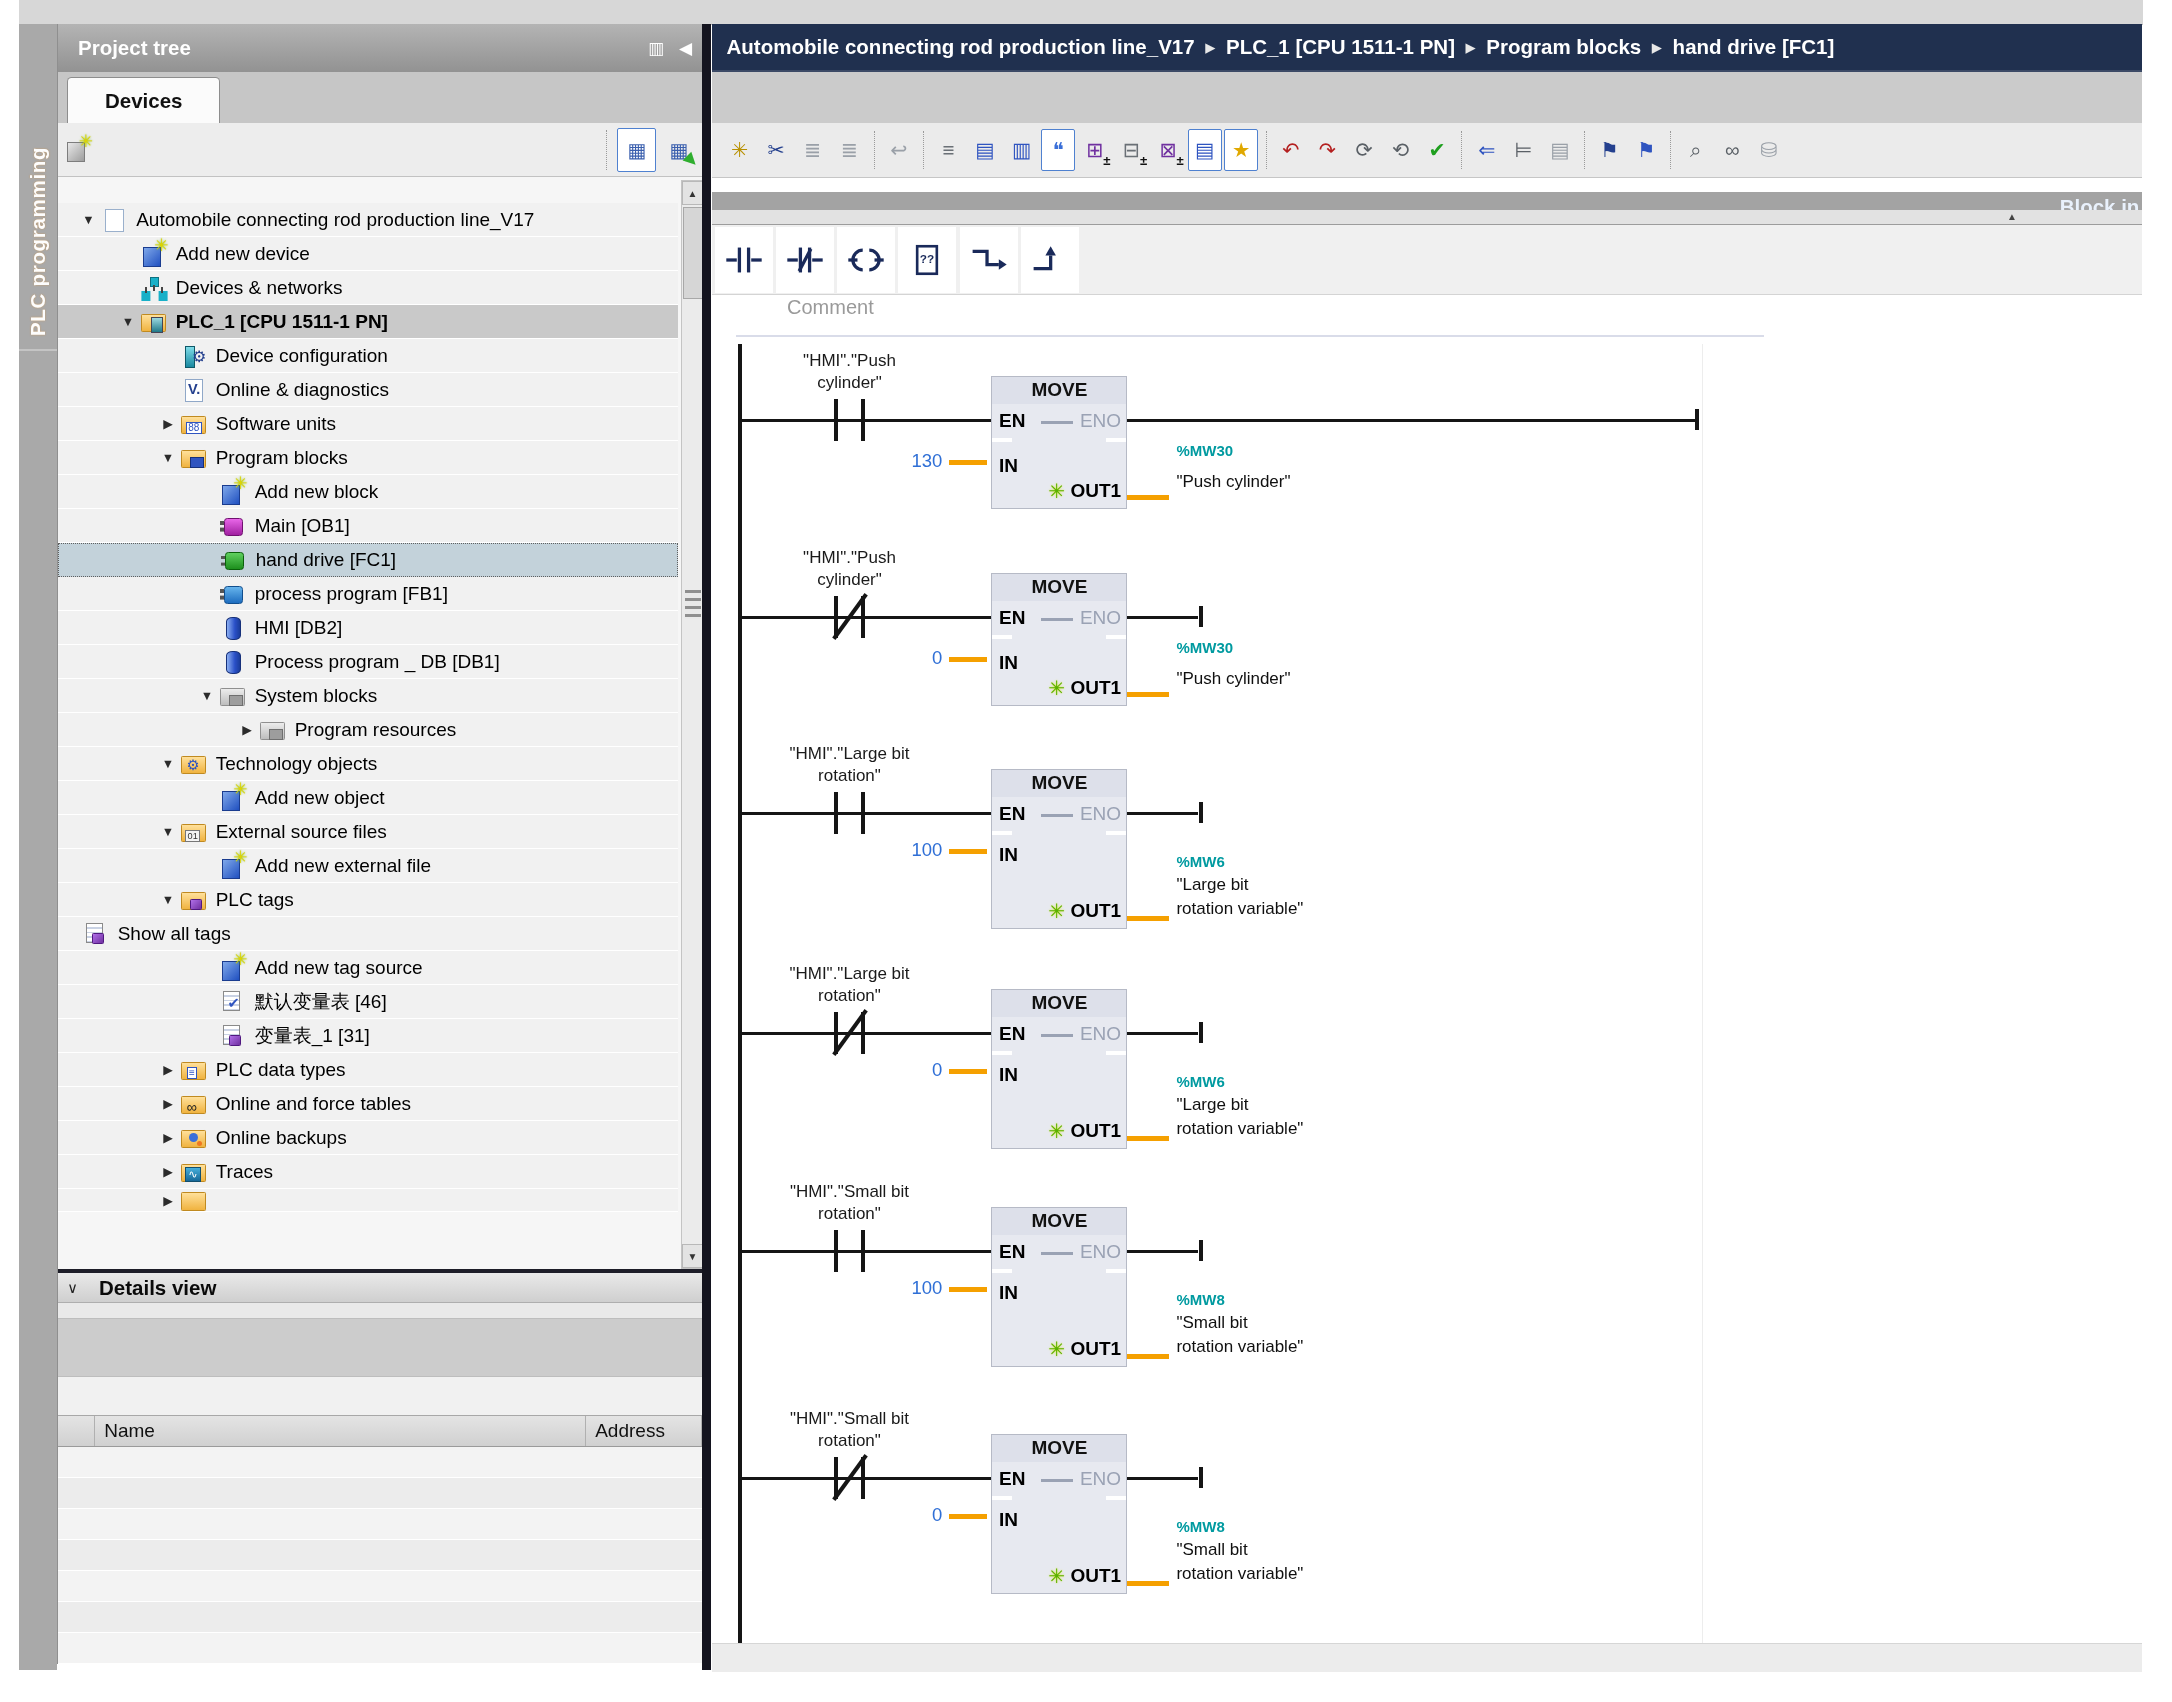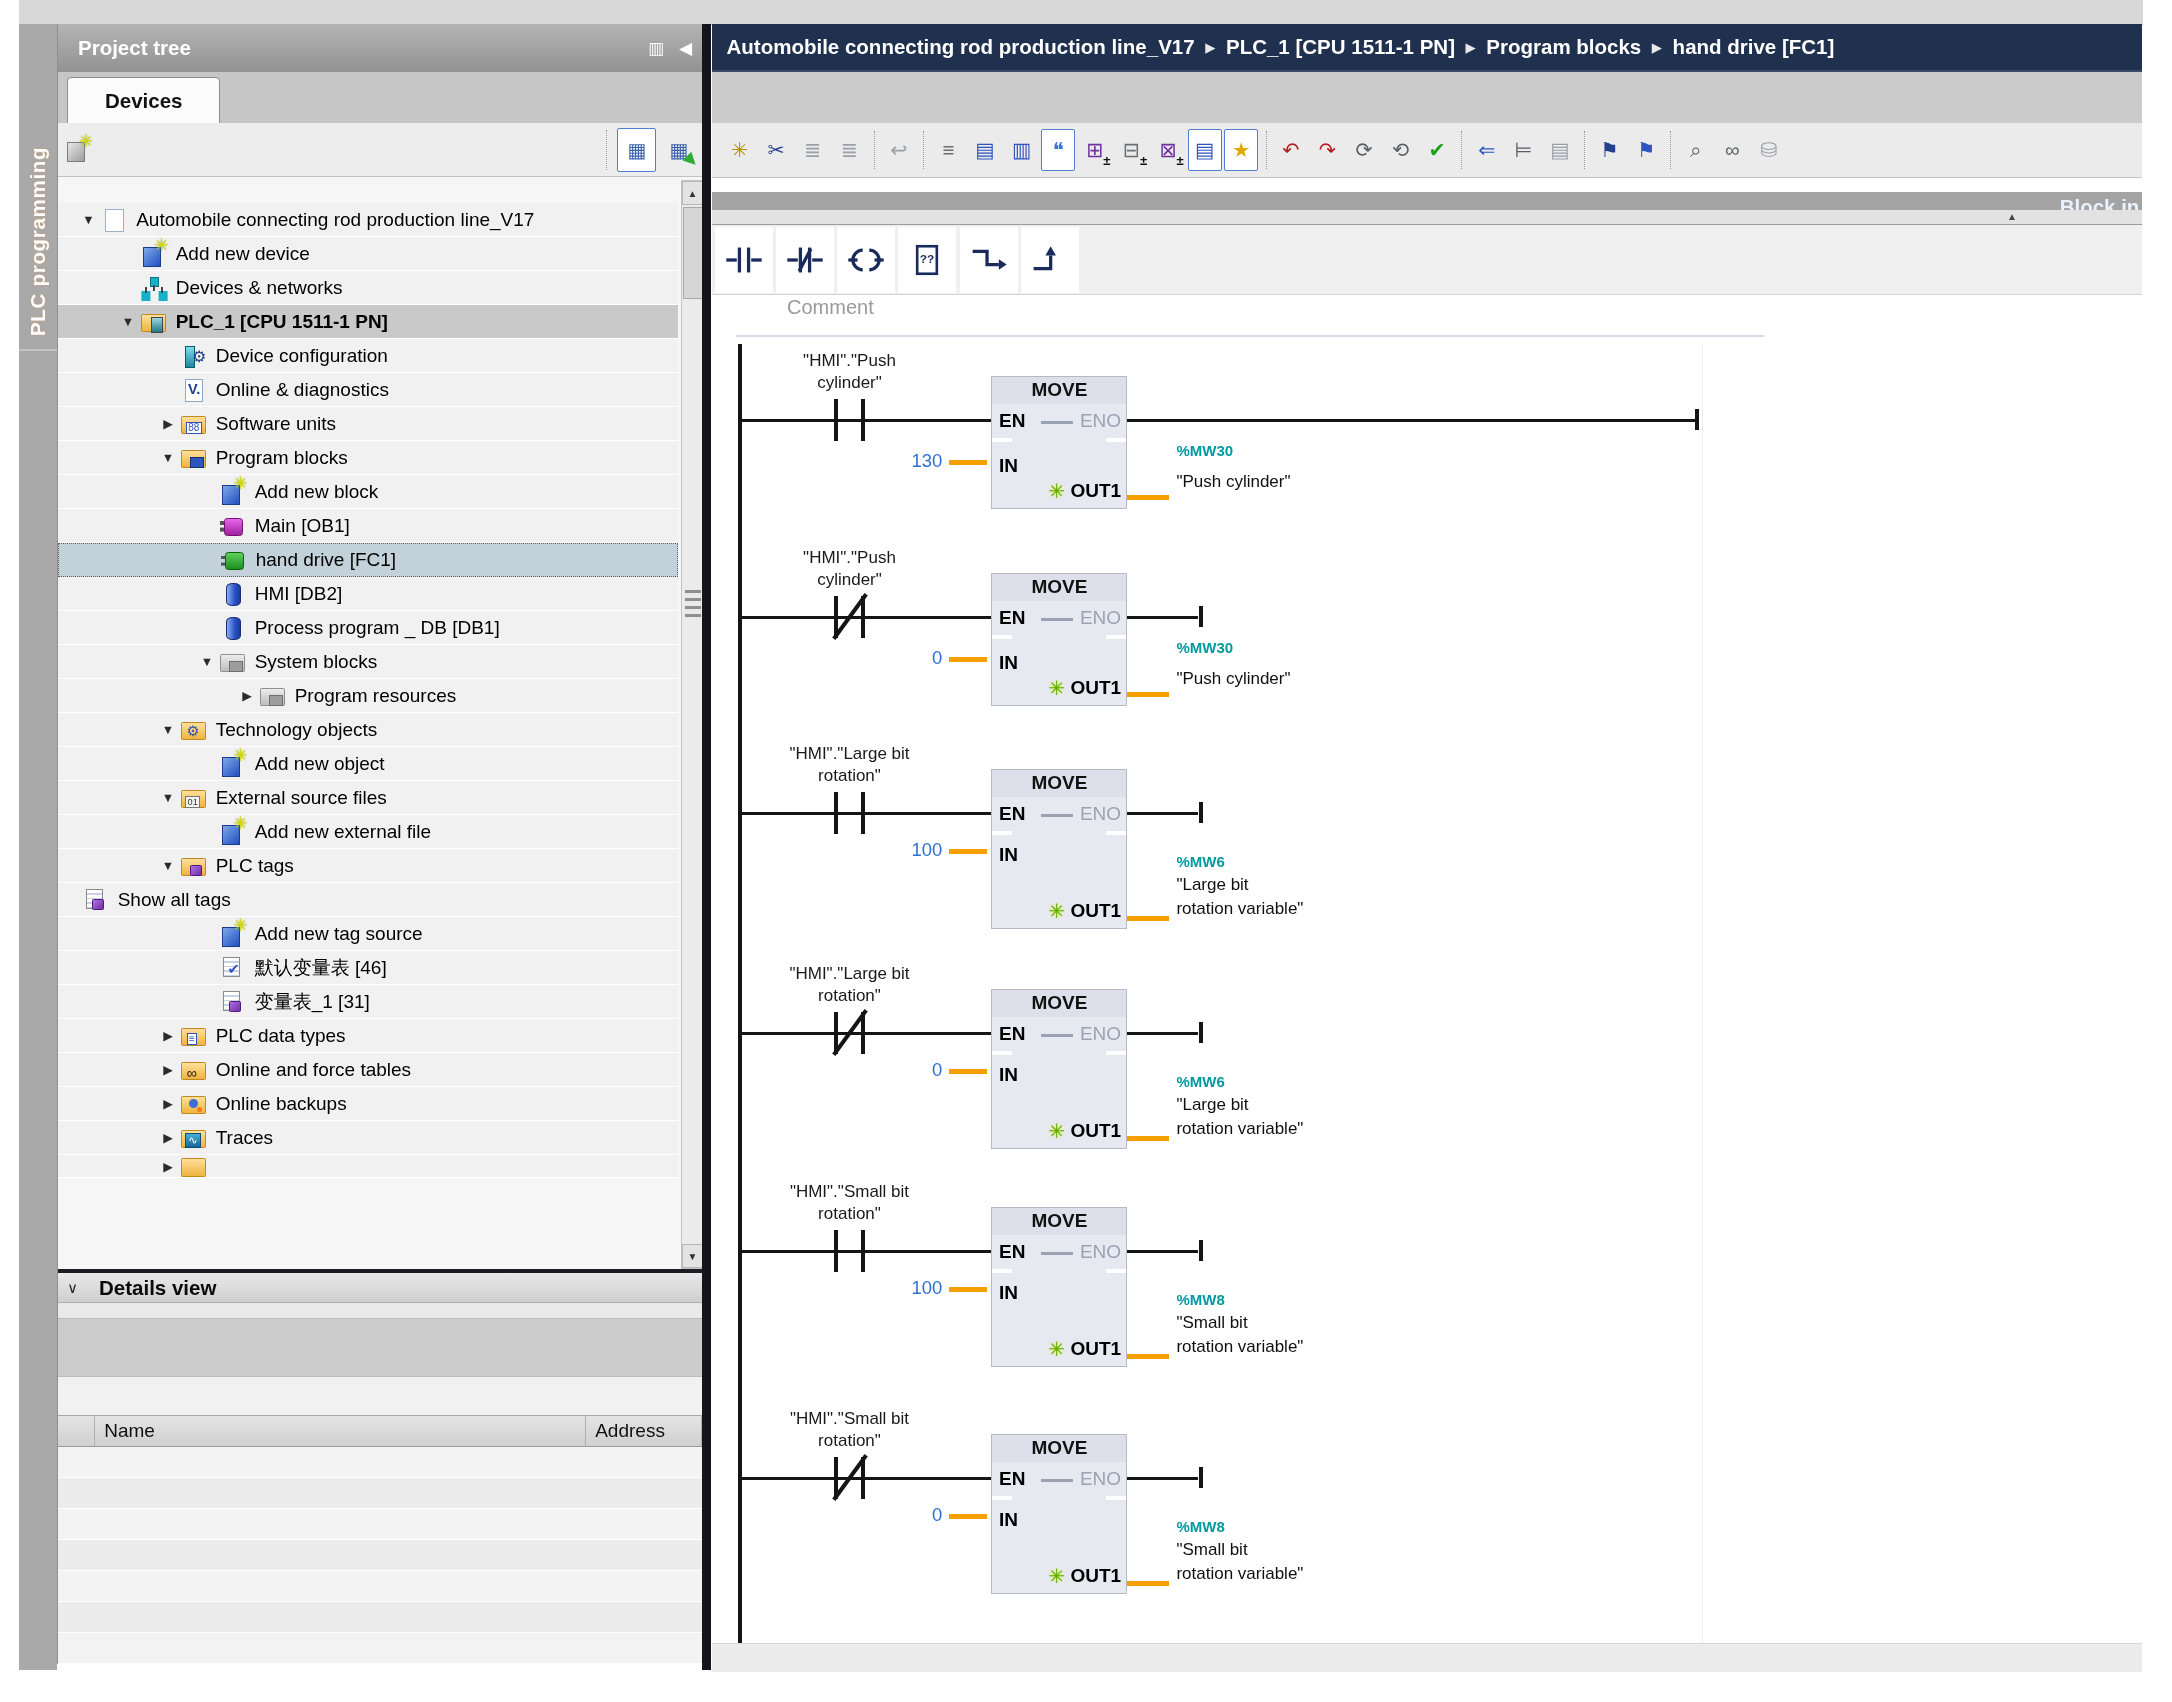--- a/index.html
+++ b/index.html
@@ -278,20 +278,25 @@
             <span class="ic ic-block-ob"></span>
             <span class="tlabel">Main [OB1]</span>
           </div>
           <div class="trow selected" style="padding-left: 137px;">
             <span class="texp"></span>
             <span class="ic ic-block-fc"></span>
             <span class="tlabel">hand drive [FC1]</span>
           </div>
           <div class="trow" style="padding-left: 137px;">
             <span class="texp"></span>
+            <span class="ic ic-block-fb"></span>
+            <span class="tlabel">process program [FB1]</span>
+          </div>
+          <div class="trow" style="padding-left: 137px;">
+            <span class="texp"></span>
             <span class="ic ic-db"></span>
             <span class="tlabel">HMI [DB2]</span>
           </div>
           <div class="trow" style="padding-left: 137px;">
             <span class="texp"></span>
             <span class="ic ic-db"></span>
             <span class="tlabel">Process program _ DB [DB1]</span>
           </div>
           <div class="trow" style="padding-left: 137px;">
             <span class="texp">▼</span>

